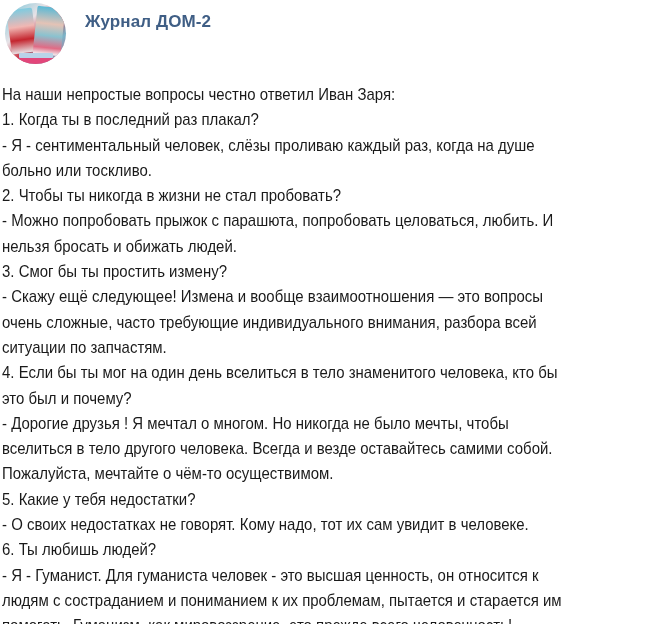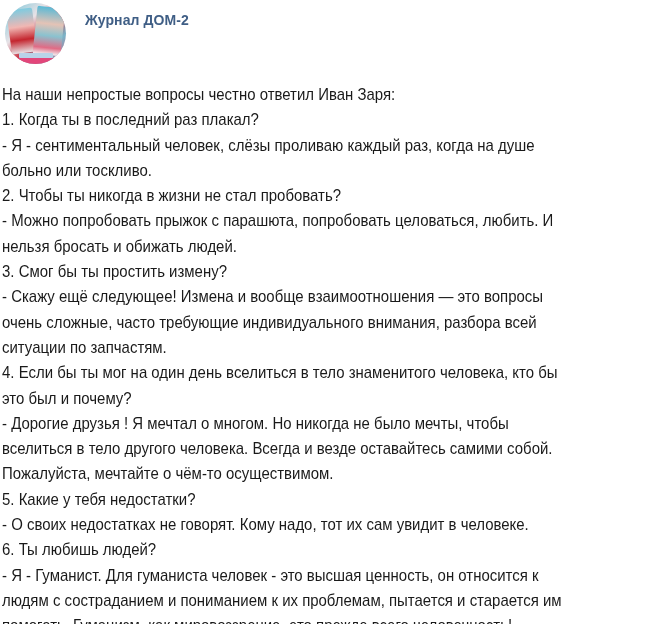--- a/index.html
+++ b/index.html
@@ -65,21 +65,21 @@
       left: 0;
       top: 55px;
       width: 61px;
       height: 8px;
       background: #e2467a;
     }
     .title {
       position: absolute;
       left: 85px;
       top: 12px;
-      font-size: 14px;
+      font-size: 17px;
       font-weight: bold;
       color: #3f5e85;
       letter-spacing: 0.1px;
       white-space: nowrap;
       text-align: center;
     }
     .post {
       position: absolute;
       left: 2px;
       top: 82px;

